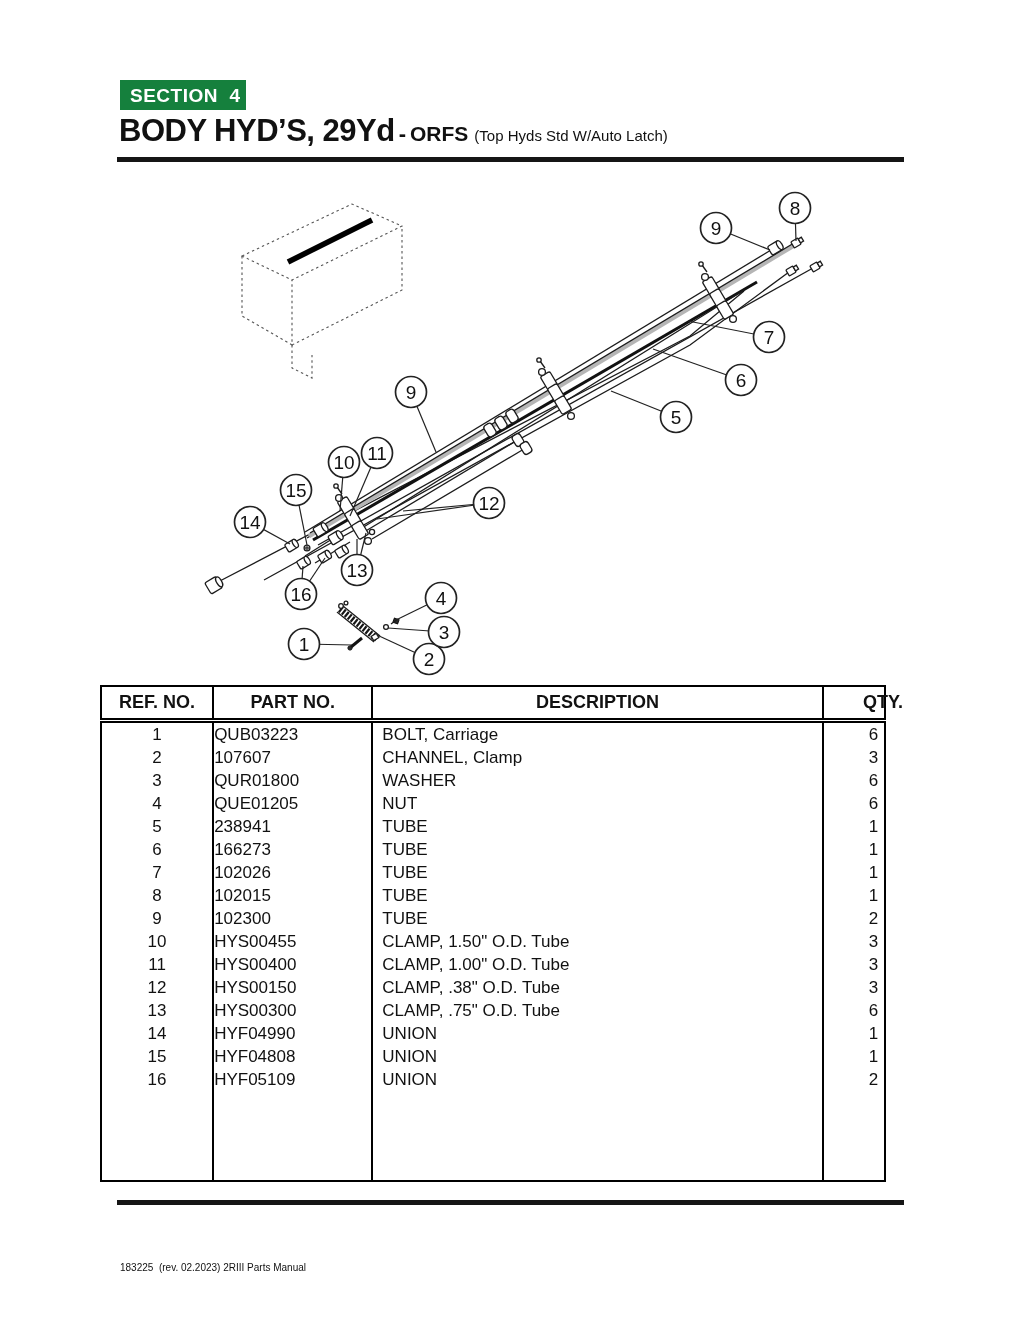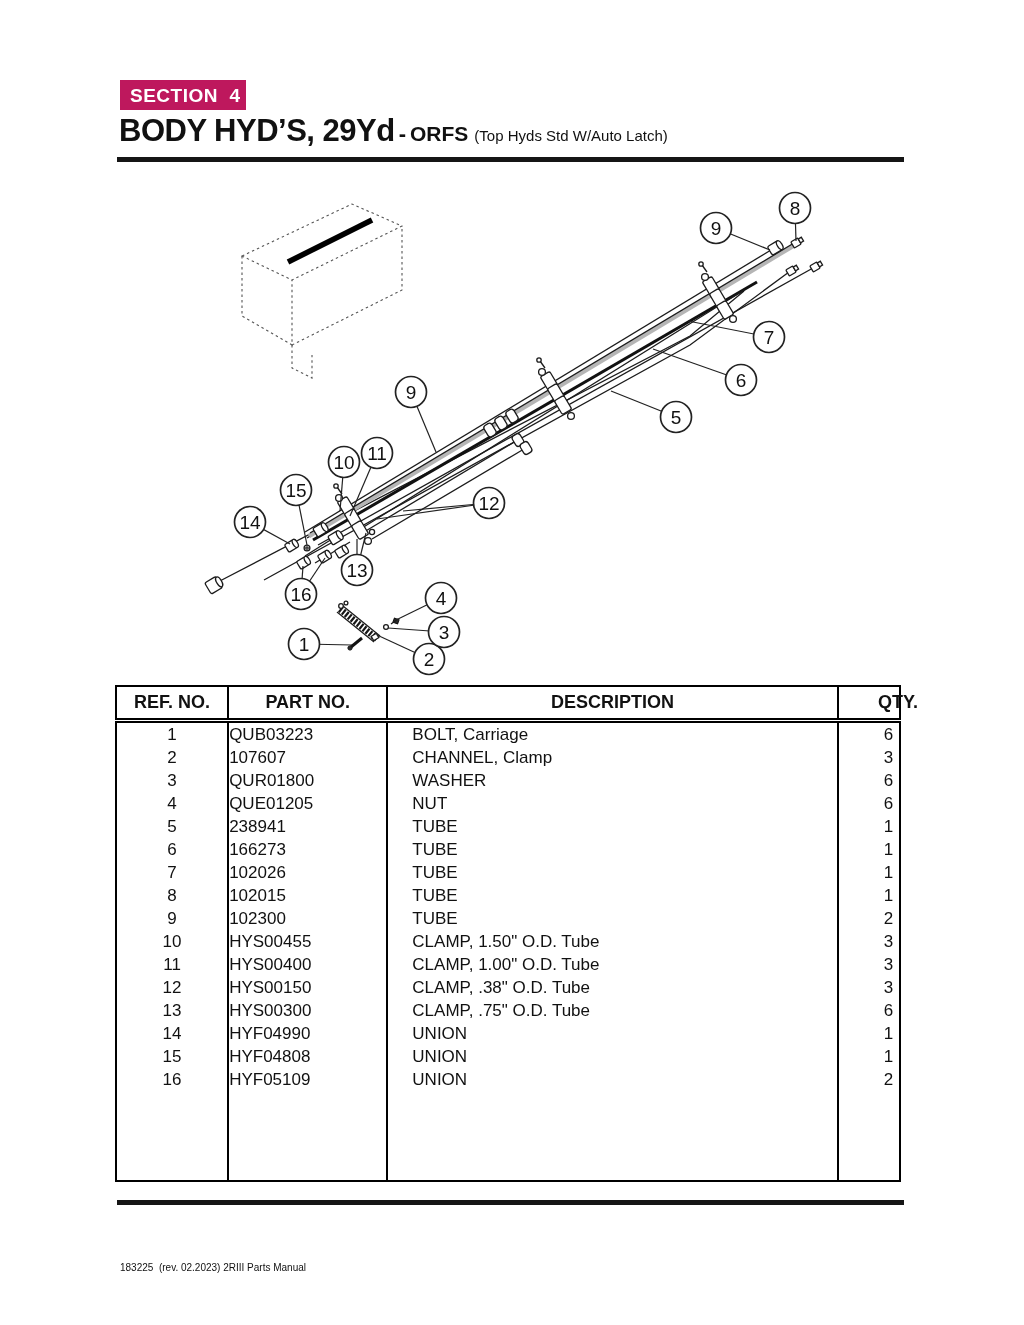--- a/index.html
+++ b/index.html
@@ -2,21 +2,21 @@
 <html><head>
 <meta charset="utf-8">
 <style>
   html,body{margin:0;padding:0;background:#ffffff;}
   body{width:1024px;height:1325px;position:relative;overflow:hidden;
        font-family:"Liberation Sans",sans-serif;color:#111;}
   .page{position:absolute;inset:0;background:#fff;}
 
   
   .section-box{position:absolute;left:120px;top:80px;width:126px;height:30px;
-    background:#be185d;color:#fff;font-weight:bold;font-size:19px;line-height:31px;
+    background:#15803d;color:#fff;font-weight:bold;font-size:19px;line-height:31px;
     padding-left:10px;box-sizing:border-box;white-space:pre;letter-spacing:.5px;}
   .title-line{position:absolute;left:119px;top:113px;width:800px;white-space:nowrap;}
   .title-main{font-size:31px;font-weight:bold;letter-spacing:-.5px;}
   .title-dash{font-size:22px;font-weight:bold;padding:0 4px;}
   .title-sub{font-size:21px;font-weight:bold;}
   .title-note{font-size:15px;font-weight:normal;padding-left:6px;}
   .rule{position:absolute;left:117px;width:787px;height:4.5px;background:#151515;}
   .rule-top{top:157px;}
   .rule-bottom{top:1200px;}
 
@@ -28,30 +28,30 @@
   .part{fill:#fff;stroke:#1c1c1c;stroke-width:1.3;}
   .solid{fill:#2a2a2a;stroke:#111;stroke-width:1;}
   .dashed{stroke:#555;stroke-width:1.1;fill:none;stroke-dasharray:2.5 3;}
   .streak{stroke:#000;stroke-width:5.5;}
   .hatch{stroke:#161616;stroke-width:6.5;stroke-dasharray:2.2 1.6;fill:none;}
   .leader{stroke:#222;stroke-width:1.2;}
   .callout-circle{fill:#fff;stroke:#222;stroke-width:1.7;}
   .callout-num{font-family:"Liberation Sans",sans-serif;font-size:19px;fill:#111;text-anchor:middle;}
 
   
-  .parts-table{position:absolute;left:115px;top:685px;width:786px;height:497px;
+  .parts-table{position:absolute;left:100px;top:685px;width:786px;height:497px;
     border-collapse:collapse;table-layout:fixed;border:2.5px solid #000;}
   .parts-table th{font-size:18px;font-weight:bold;text-align:center;height:31px;
     border-bottom:5px double #000;padding:0;}
   .parts-table td{font-size:17px;height:23px;padding:0;vertical-align:middle;
     line-height:21px;overflow:hidden;}
   .col-sep{border-right:2px solid #000;}
   td.c-ref,th.c-ref{text-align:center;}
   td.c-part{}
-  td.c-desc{padding-left:24px;}
+  td.c-desc{padding-left:9px;}
   td.c-qty,th.c-qty{text-align:center;padding-left:39px;}
   .parts-table tr.filler td{height:auto;}
 
   
   .footer-left{position:absolute;left:120px;top:1262px;font-size:10px;white-space:pre;}
   .footer-page{position:absolute;left:117px;top:1262px;width:787px;text-align:center;font-size:13.5px;}
 </style>
 </head>
 <body>
 

